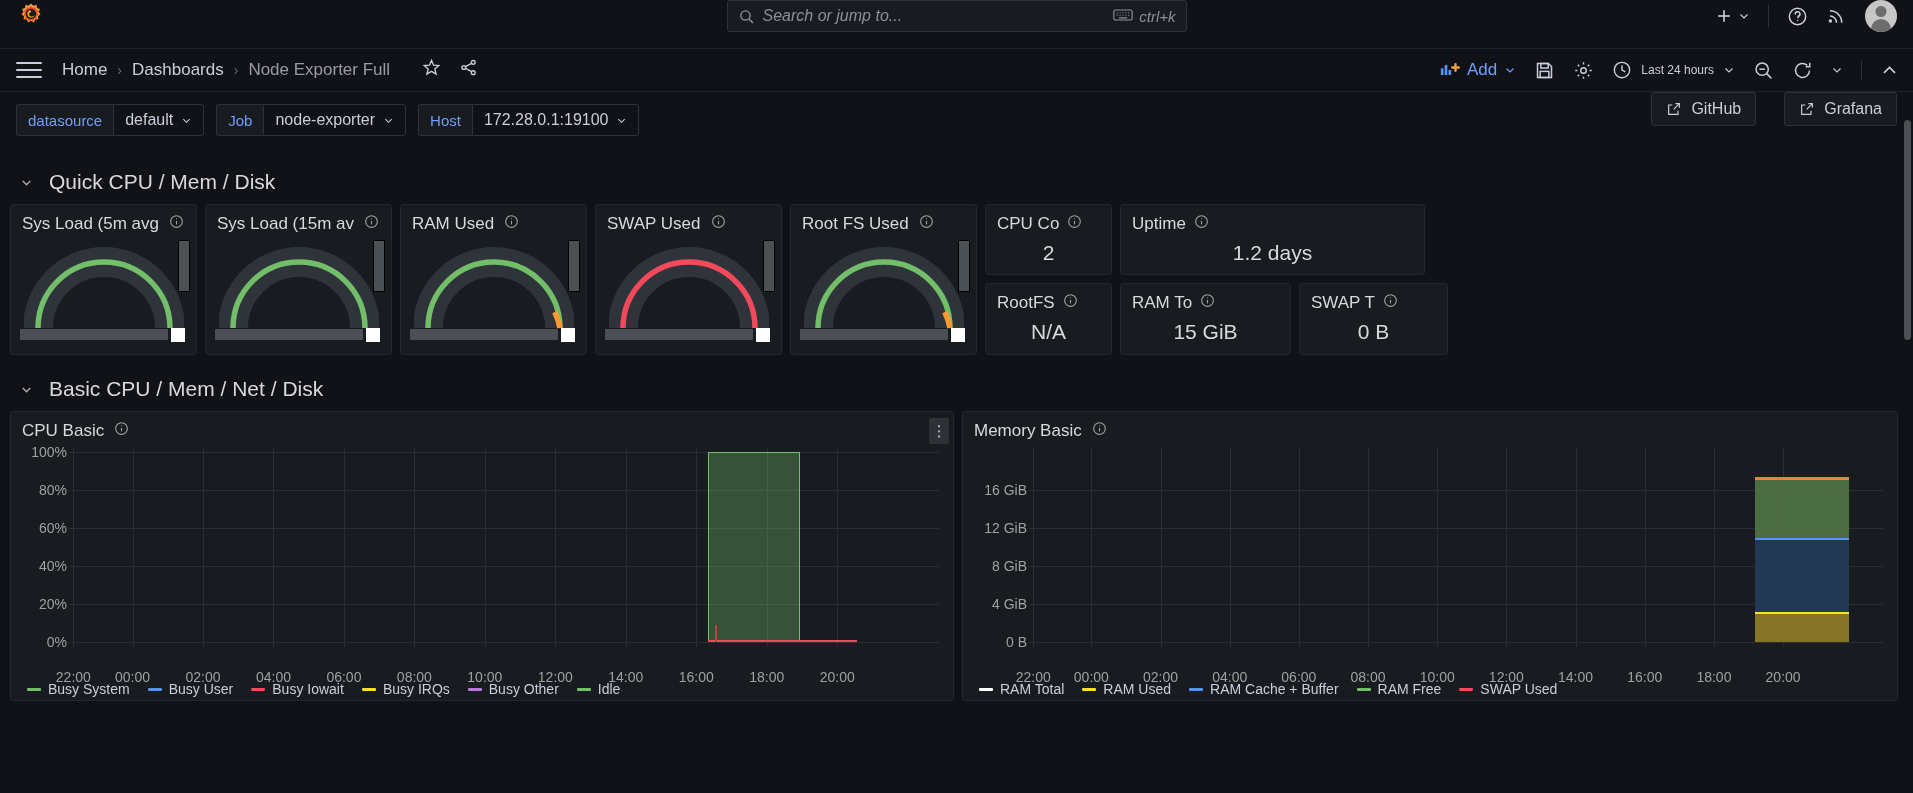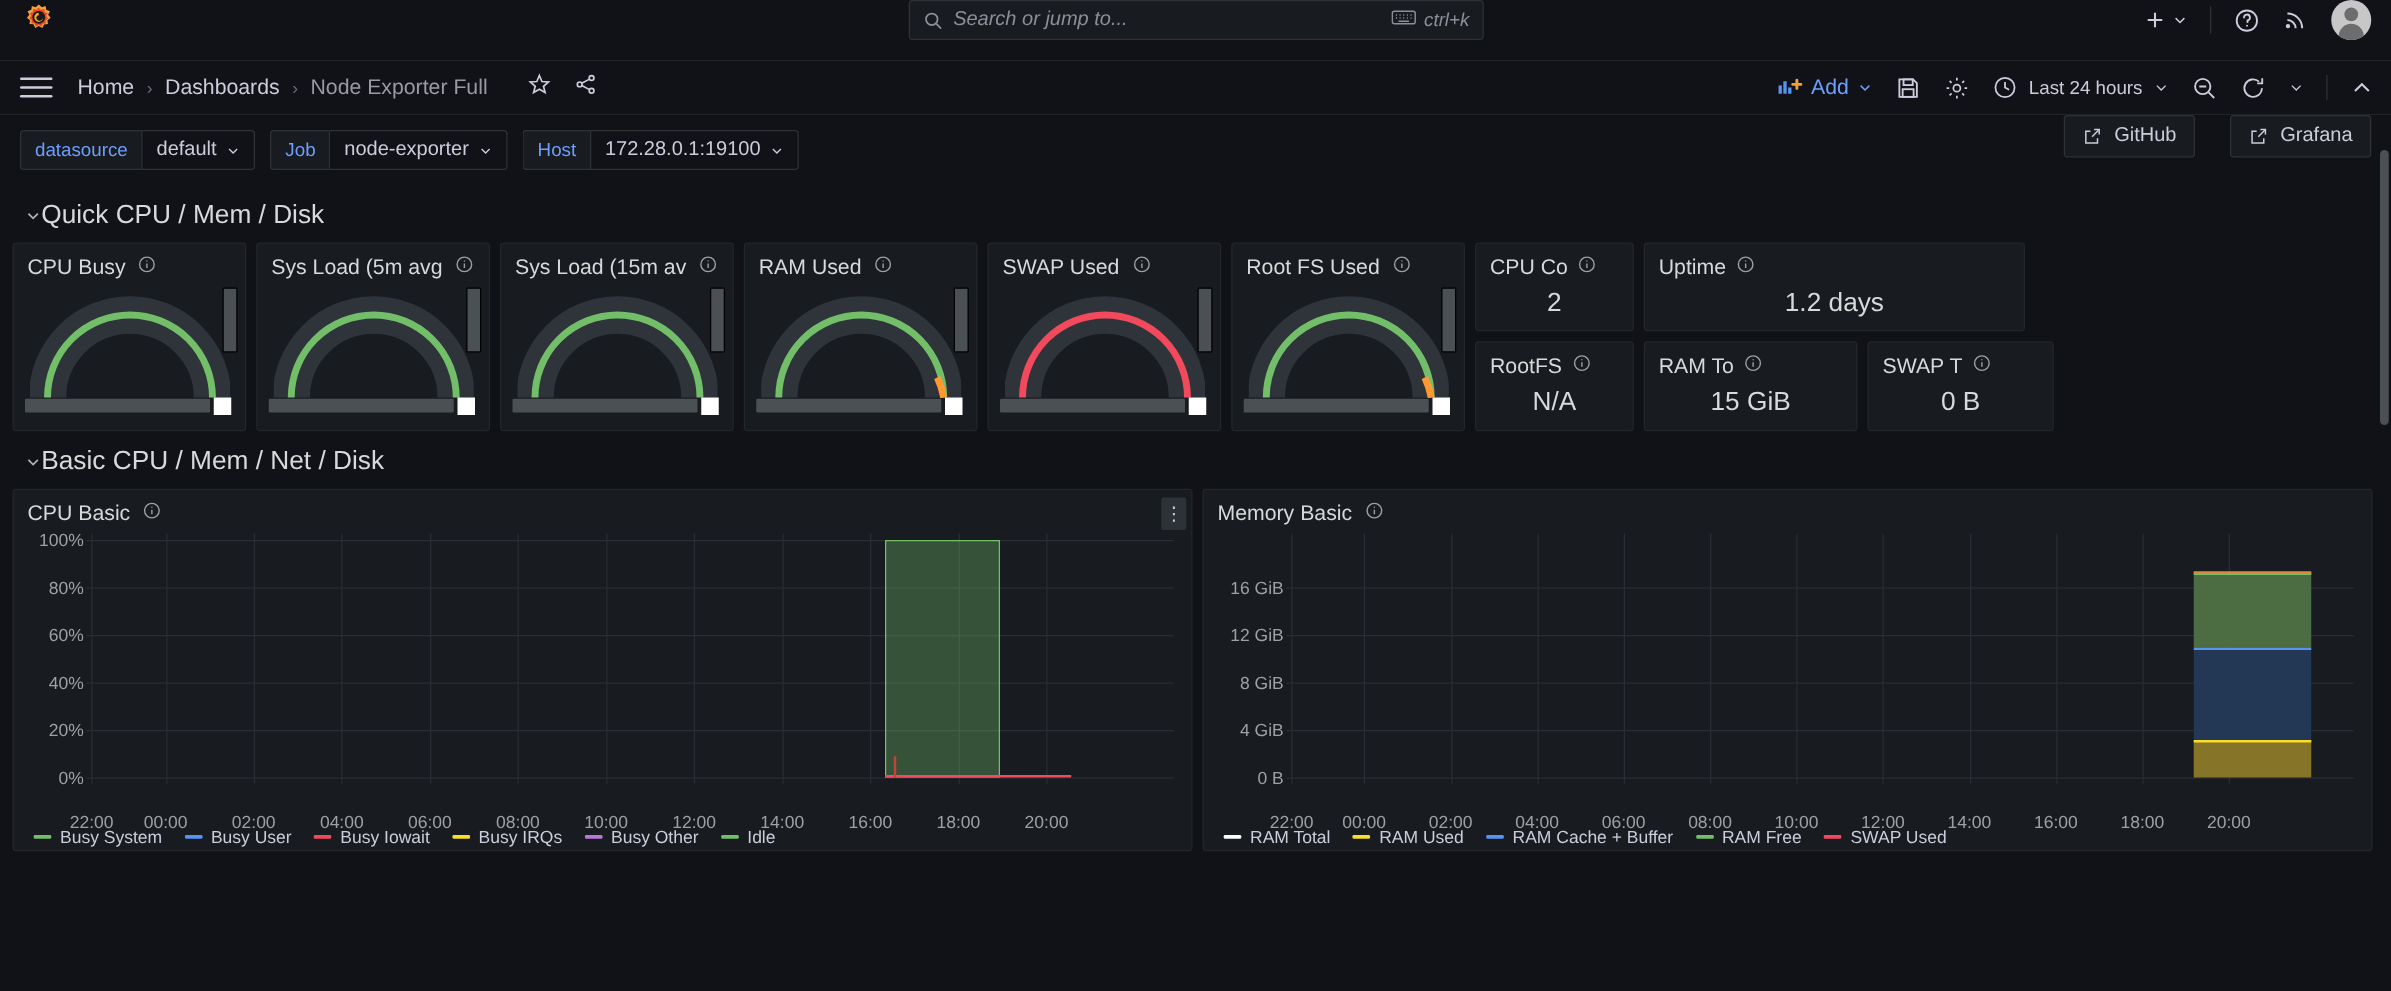--- a/index.html
+++ b/index.html
@@ -61,21 +61,21 @@
   .hamburger { margin-left: 16px; width: 26px; cursor:pointer; }
   .hamburger span { display:block; height:2px; background:#ccccdc; margin:5px 0; border-radius:1px; }
   .crumbs { display:flex; align-items:center; margin-left: 20px; gap: 10px; font-size: 17px; }
   .crumb { color:#ccccdc; cursor:pointer; }
   .crumb.current { color:#9a9aa5; }
   .crumb-sep { color:#6e6e7a; font-size: 14px; }
   .crumb-actions { display:flex; align-items:center; gap:18px; margin-left:22px; }
 
   .navright { position:absolute; right:14px; display:flex; align-items:center; gap:18px; }
   .add-btn { display:flex; align-items:center; gap:7px; color:#6e9fff; font-size:17px; cursor:pointer; }
-  .time-btn { display:flex; align-items:center; gap:9px; color:#ccccdc; font-size:15px; cursor:pointer; }
+  .time-btn { display:flex; align-items:center; gap:9px; color:#ccccdc; font-size:12px; cursor:pointer; }
   .icon-btn { cursor:pointer; display:flex; align-items:center; }
   .navright .tr-sep { height:20px; }
 
   
   .varrow {
     height: 56px; width:100%;
     background: #111217;
     display:flex; padding: 0 16px;
     position: relative;
   }
@@ -94,22 +94,22 @@
   .linkbtns { position:absolute; right:16px; display:flex; gap:28px; }
   .linkbtn {
     height:34px; display:flex; align-items:center; gap:9px; padding:0 14px;
     background:#181b1f; border:1px solid #2e3136; border-radius:3px;
     color:#ccccdc; font-size:16px; cursor:pointer;
   }
 
   
   .canvas { padding: 0 10px; }
   .rowheader {
-    display:flex; align-items:center; gap:0;
-    height: 36px; margin: 6px 0 4px 10px;
+    display:flex; align-items:center; gap:16px;
+    height: 36px; margin: 16px 0 4px 10px;
     font-size: 21px; font-weight: 500; color:#d8d9da; cursor:pointer;
   }
   .rowheader .chev { color:#b0b1b5; font-size:13px; }
 
   .panelrow { display:flex; gap:8px; }
   .panel {
     background: #181b1f;
     border: 1px solid #23262b;
     border-radius: 3px;
     position: relative;
@@ -393,41 +393,20 @@
 
   <div class="rowheader">
     <svg class="chev" width="13" height="13" viewBox="0 0 24 24" stroke="#b0b1b5" stroke-width="2.6" fill="none">
       <polyline points="5,9 12,16 19,9"></polyline>
     </svg>
     <span>Quick CPU / Mem / Disk</span>
   </div>
 
   <div class="panelrow">
 
-    <div class="panel gauge-panel">
-      <div class="panel-title">
-        <span>CPU Busy</span>
-        <span class="info-icon">
-          <svg width="15" height="15" viewBox="0 0 24 24" stroke="#9fa0a3" stroke-width="1.8" fill="none">
-            <circle cx="12" cy="12" r="9.3"></circle>
-              <line x1="12" y1="11" x2="12" y2="16.6"></line>
-            <circle cx="12" cy="7.6" r="0.9" fill="#9fa0a3" stroke="none"></circle>
-          </svg>
-        </span>
-      </div>
-      <div class="gauge-body">
-        <svg class="gauge-arc" width="160" height="88" viewBox="0 0 160 88">
-          <path d="M14 86 A66 66 0 0 1 146 86" fill="none" stroke="#2f343b" stroke-width="30"></path>
-          <path d="M14 86 A66 66 0 0 1 146 86" fill="none" stroke="#73bf69" stroke-width="5.5"></path>
-        </svg>
-        <div class="gauge-bar" style="width:148px;"></div>
-        <div class="gauge-sq" style="left:160px;"></div>
-        <div class="gauge-vbar" style="right:6px; top:6px; height:52px;"></div>
-      </div>
-    </div>
 
     <div class="panel gauge-panel">
       <div class="panel-title">
         <span>Sys Load (5m avg</span>
         <span class="info-icon">
           <svg width="15" height="15" viewBox="0 0 24 24" stroke="#9fa0a3" stroke-width="1.8" fill="none">
             <circle cx="12" cy="12" r="9.3"></circle>
               <line x1="12" y1="11" x2="12" y2="16.6"></line>
             <circle cx="12" cy="7.6" r="0.9" fill="#9fa0a3" stroke="none"></circle>
           </svg>

